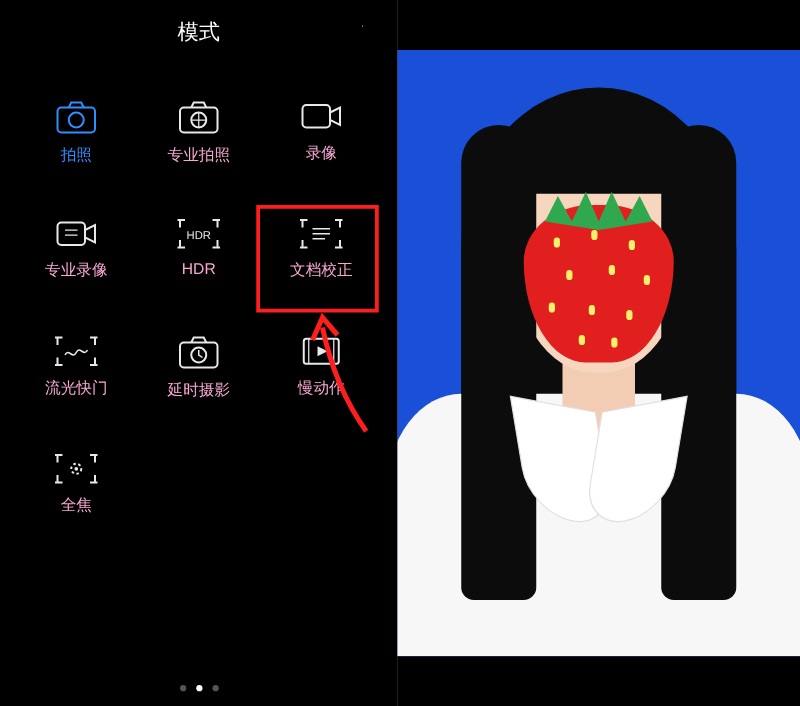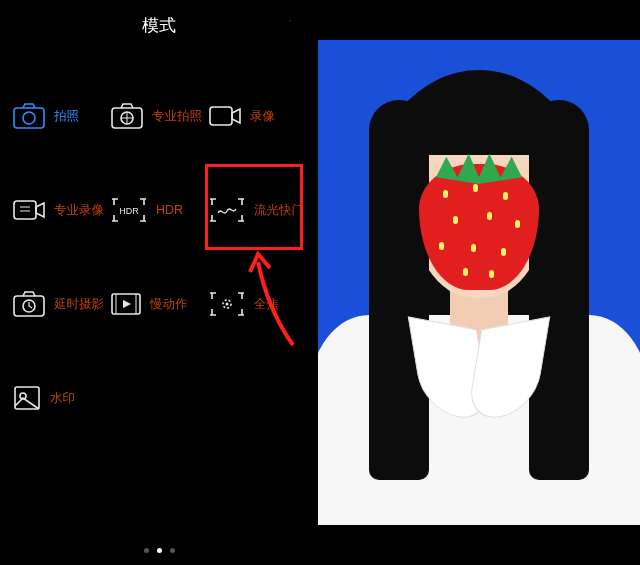--- a/index.html
+++ b/index.html
@@ -139,28 +139,28 @@
 
   
   .grid {
     display: grid;
     grid-template-columns: repeat(3, 1fr);
     row-gap: 22px;
     padding: 30px 12px 6px 12px;
   }
   .cell {
     display: flex;
-    flex-direction: row;
+    flex-direction: column;
     align-items: center;
     justify-content: flex-start;
     gap: 8px;
     height: 72px;
     position: relative;
   }
-  .cell .label { font-size: 12.5px; color: #c2410c; }
+  .cell .label { font-size: 12.5px; color: #f9a8d4; }
   .cell.active .label { color: #2f8fff; }
   .cell.active svg { stroke: #2f8fff; }
   .cell svg { stroke: #e8e8e8; fill: none; stroke-width: 1.6; }
   .highlight {
     position: absolute;
     border: 3px solid #ff1e1e;
     width: 98px; height: 86px;
     left: 205px; top: 164px;
     pointer-events: none;
   }
@@ -237,20 +237,27 @@
     <div class="cell">
       <svg width="38" height="26" viewBox="0 0 38 26">
           <path d="M2 2h6M2 24h6M30 2h6M30 24h6M4 2v6M34 2v6M4 24v-6M34 24v-6"></path>
           <text x="19" y="17" font-size="9" text-anchor="middle" fill="#e8e8e8" stroke="none" font-family="Arial">HDR</text>
         </svg>
       <span class="label">HDR</span>
     </div>
     <div class="cell">
       <svg width="38" height="26" viewBox="0 0 38 26">
           <path d="M2 2h6M2 24h6M30 2h6M30 24h6M4 2v6M34 2v6M4 24v-6M34 24v-6"></path>
+          <path d="M12 9h14M12 13h14M12 17h10" stroke-width="1.3"></path>
+        </svg>
+      <span class="label">文档校正</span>
+    </div>
+    <div class="cell">
+      <svg width="38" height="26" viewBox="0 0 38 26">
+          <path d="M2 2h6M2 24h6M30 2h6M30 24h6M4 2v6M34 2v6M4 24v-6M34 24v-6"></path>
           <path d="M10 16c3-6 6 4 9-2s6 4 9-2" stroke-width="1.3"></path>
         </svg>
       <span class="label">流光快门</span>
     </div>
     <div class="cell">
       <svg width="34" height="28" viewBox="0 0 34 28">
           <rect x="2" y="6" width="30" height="20" rx="3"></rect>
           <path d="M11 6l2-4h8l2 4"></path>
           <circle cx="17" cy="16" r="6"></circle>
           <path d="M17 12v4l3 2" stroke-width="1.2"></path>
@@ -265,28 +272,20 @@
         </svg>
       <span class="label">慢动作</span>
     </div>
     <div class="cell">
       <svg width="38" height="26" viewBox="0 0 38 26">
           <path d="M2 2h6M2 24h6M30 2h6M30 24h6M4 2v6M34 2v6M4 24v-6M34 24v-6"></path>
           <circle cx="19" cy="13" r="4" stroke-dasharray="2 2"></circle>
           <circle cx="19" cy="13" r="1.5" fill="#e8e8e8" stroke="none"></circle>
         </svg>
       <span class="label">全焦</span>
-    </div>
-    <div class="cell">
-      <svg width="30" height="28" viewBox="0 0 30 28">
-          <rect x="3" y="3" width="24" height="22" rx="2"></rect>
-          <circle cx="11" cy="12" r="3"></circle>
-          <path d="M3 22l8-8 16 11"></path>
-        </svg>
-      <span class="label">水印</span>
     </div>
   </div>
 
   <div class="highlight"></div>
   <svg class="arrow" viewBox="0 0 60 100">
     <path d="M45 95 Q20 60 10 12" stroke="#ff1e1e" stroke-width="4" fill="none"></path>
     <path d="M2 22 L10 4 L22 18" stroke="#ff1e1e" stroke-width="4" fill="none"></path>
   </svg>
 
   <div class="dots">

